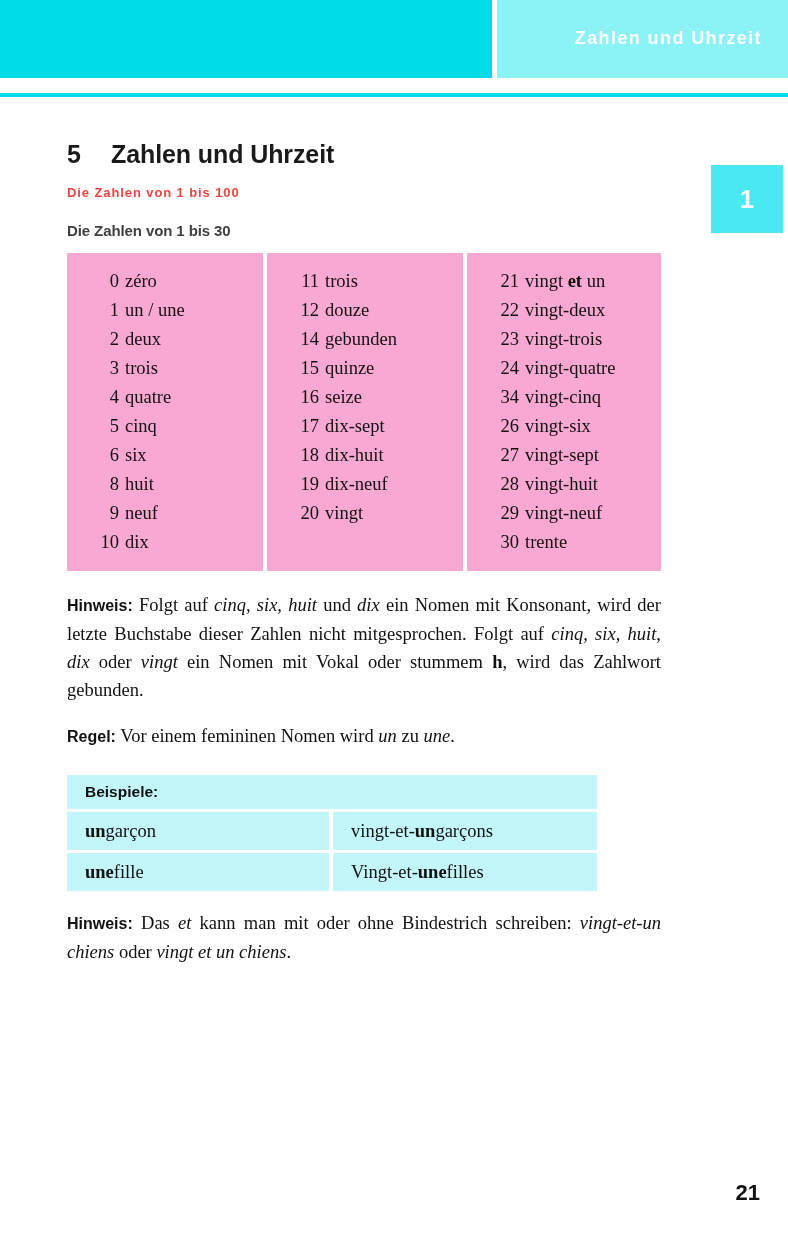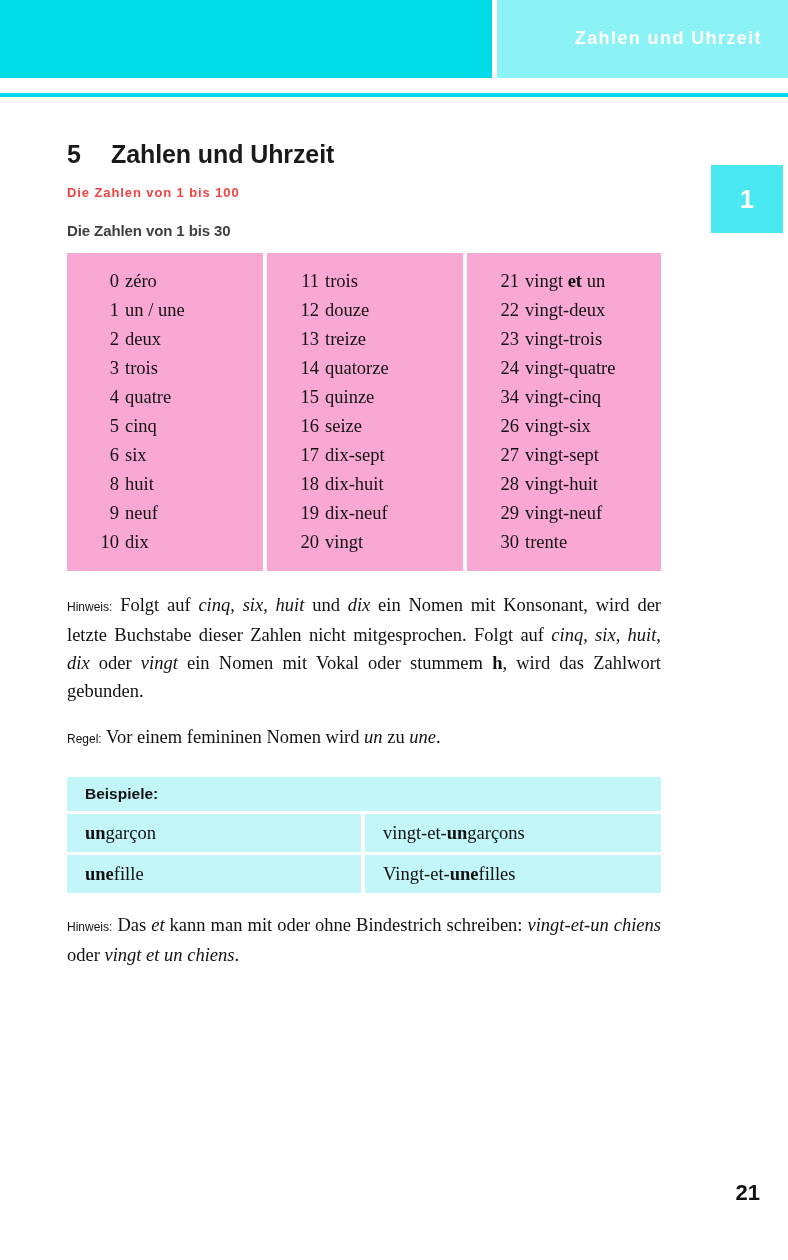--- a/index.html
+++ b/index.html
@@ -150,29 +150,29 @@
     margin: 0 0 18px 0;
     font-family: "Liberation Serif", serif;
     font-size: 18.5px;
     line-height: 28px;
     color: #111111;
     text-align: justify;
     width: 594px;
   }
   p.note .lead {
     font-family: "Liberation Sans", sans-serif;
-    font-weight: 400;
-    font-size: 12px;
+    font-weight: 700;
+    font-size: 16px;
   }
   p.note i { font-style: italic; }
   p.note b { font-weight: 700; }
 
   
   .examples-table {
-    width: 594px;
+    width: 530px;
     margin-bottom: 18px;
     margin-top: 24px;
   }
   .examples-head {
     background: #c2f6f8;
     height: 34px;
     display: flex;
     align-items: center;
     padding-left: 18px;
     box-sizing: border-box;
@@ -244,22 +244,21 @@
         <div class="num-row"><span class="n">4</span><span>quatre</span></div>
         <div class="num-row"><span class="n">5</span><span>cinq</span></div>
         <div class="num-row"><span class="n">6</span><span>six</span></div>
         <div class="num-row"><span class="n">8</span><span>huit</span></div>
         <div class="num-row"><span class="n">9</span><span>neuf</span></div>
         <div class="num-row"><span class="n">10</span><span>dix</span></div>
       </div>
     <div class="numbers-col col-2">
         <div class="num-row"><span class="n">11</span><span>trois</span></div>
         <div class="num-row"><span class="n">12</span><span>douze</span></div>
-        <div class="num-row"><span class="n">13</span><span>treize</span></div>
-        <div class="num-row"><span class="n">14</span><span>quatorze</span></div>
+        <div class="num-row"><span class="n">14</span><span>gebunden</span></div>
         <div class="num-row"><span class="n">15</span><span>quinze</span></div>
         <div class="num-row"><span class="n">16</span><span>seize</span></div>
         <div class="num-row"><span class="n">17</span><span>dix-sept</span></div>
         <div class="num-row"><span class="n">18</span><span>dix-huit</span></div>
         <div class="num-row"><span class="n">19</span><span>dix-neuf</span></div>
         <div class="num-row"><span class="n">20</span><span>vingt</span></div>
       </div>
     <div class="numbers-col col-3">
         <div class="num-row"><span class="n">21</span><span>vingt <b>et</b> un</span></div>
         <div class="num-row"><span class="n">22</span><span>vingt-deux</span></div>

